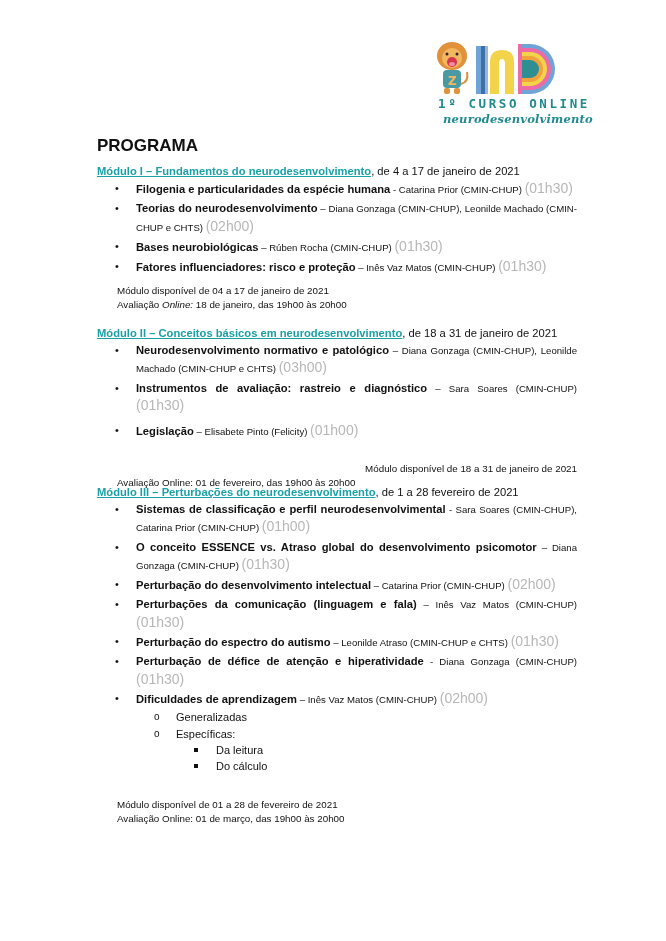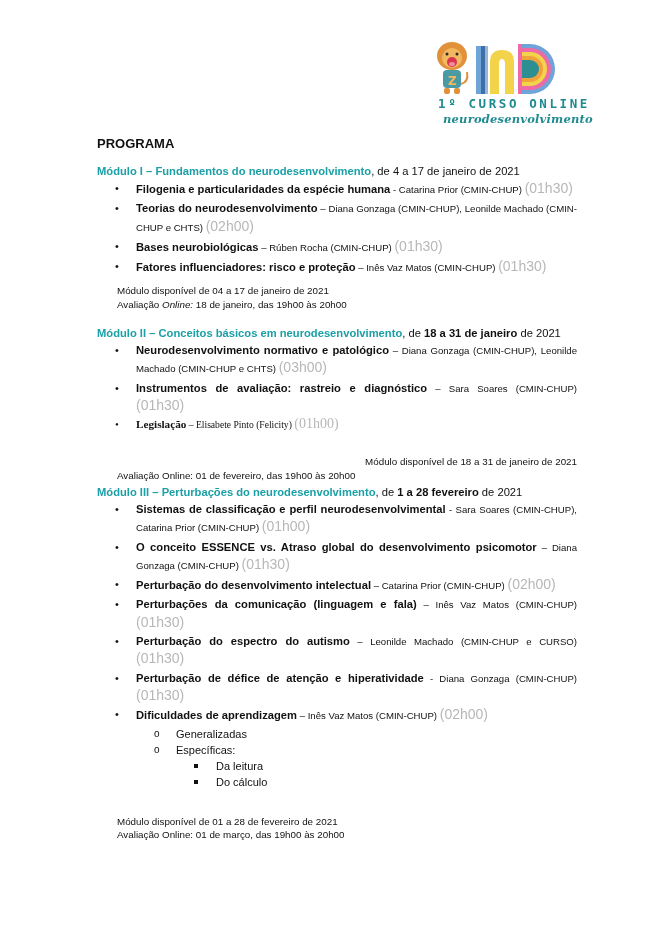--- a/index.html
+++ b/index.html
@@ -6,26 +6,26 @@
   body { width: 666px; height: 941px; position: relative; overflow: hidden;
          font-family: "Liberation Sans", sans-serif; color: #111; }
   .page { position: absolute; left: 0; top: 0; width: 666px; height: 941px; }
 
   .logo { position: absolute; left: 432px; top: 36px; width: 150px; height: 100px; }
   .logo-line1 { position: absolute; left: 438px; top: 96px; font-family: "DejaVu Sans Mono", monospace;
                 font-weight: bold; font-size: 12.5px; letter-spacing: 2.6px; color: #1f8a8f; white-space: nowrap; }
   .logo-line2 { position: absolute; left: 443px; top: 112px; font-family: "DejaVu Serif", serif;
                 font-style: italic; font-weight: bold; font-size: 11.5px; color: #1f8a8f; white-space: nowrap; letter-spacing: 0.2px; }
 
-  .title { position: absolute; left: 97px; top: 136px; font-size: 13px; font-weight: bold; }
+  .title { position: absolute; left: 97px; top: 136px; font-size: 17px; font-weight: bold; }
 
   .module { position: absolute; left: 97px; width: 480px; font-size: 11px; line-height: 17px; }
   .mod-head { white-space: nowrap; font-size: 11.2px; }
-  .mod-head .teal { color: #1aa0a6; font-weight: bold; }
-  .mod-head b { font-weight: bold; }
+  .mod-head .teal { color: #1aa0a6; font-weight: bold; text-decoration: underline; }
+  .mod-head b { font-weight: normal; }
 
   ul.topics { list-style: none; margin: 0; padding: 0; }
   ul.topics > li { position: relative; padding-left: 39px; font-size: 11px; line-height: 16.3px; text-align: justify; }
   ul.topics > li::before { content: "•"; position: absolute; left: 18px; top: 0; font-size: 11px; }
   .topic-title { font-weight: bold; font-size: 11.2px; }
   .speaker { font-size: 9.6px; }
   .dur { font-size: 14px; color: #b7b7b7; }
 
   ul.sub { list-style: none; margin: 1px 0 0 0; padding: 0; }
   ul.sub > li { position: relative; padding-left: 40px; font-size: 11px; line-height: 16.3px; }
@@ -92,36 +92,36 @@
     <div class="avail"><span>Avaliação </span><i>Online:</i><span> 18 de janeiro, das 19h00 às 20h00</span></div>
   </div>
 
   <div class="module" style="top:325px;">
     <div class="mod-head">
       <span class="teal">Módulo II – Conceitos básicos em neurodesenvolvimento</span><span>, de </span><b>18 a 31 de janeiro</b><span> de 2021</span>
     </div>
     <ul class="topics">
       <li><span class="topic-title">Neurodesenvolvimento normativo e patológico</span><span class="speaker"> – Diana Gonzaga (CMIN-CHUP), Leonilde Machado (CMIN-CHUP e CHTS) </span><span class="dur">(03h00)</span></li>
       <li style="margin-top:2px;"><span class="topic-title">Instrumentos de avaliação: rastreio e diagnóstico</span><span class="speaker"> – Sara Soares (CMIN-CHUP) </span><span class="dur">(01h30)</span></li>
-      <li style="margin-top:2px;font-family:Liberation Serif, serif;"><span class="topic-title">Legislação</span><span class="speaker"> – Elisabete Pinto (Felicity) </span><span class="dur">(01h00)</span></li>
+      <li style="margin-top:8px;"><span class="topic-title">Legislação</span><span class="speaker"> – Elisabete Pinto (Felicity) </span><span class="dur">(01h00)</span></li>
     </ul>
     <div class="avail" style="margin-top:22px;text-align:right;">Módulo disponível de 18 a 31 de janeiro de 2021</div>
     <div class="avail">Avaliação Online: 01 de fevereiro, das 19h00 às 20h00</div>
   </div>
 
   <div class="module" style="top:484px;">
     <div class="mod-head">
       <span class="teal">Módulo III – Perturbações do neurodesenvolvimento</span><span>, de </span><b>1 a 28 fevereiro</b><span> de 2021</span>
     </div>
     <ul class="topics">
       <li><span class="topic-title">Sistemas de classificação e perfil neurodesenvolvimental</span><span class="speaker"> - Sara Soares (CMIN-CHUP), Catarina Prior (CMIN-CHUP) </span><span class="dur">(01h00)</span></li>
       <li style="margin-top:2px;"><span class="topic-title">O conceito ESSENCE vs. Atraso global do desenvolvimento psicomotor</span><span class="speaker"> – Diana Gonzaga (CMIN-CHUP) </span><span class="dur">(01h30)</span></li>
       <li style="margin-top:2px;"><span class="topic-title">Perturbação do desenvolvimento intelectual</span><span class="speaker"> – Catarina Prior (CMIN-CHUP) </span><span class="dur">(02h00)</span></li>
       <li style="margin-top:2px;"><span class="topic-title">Perturbações da comunicação (linguagem e fala)</span><span class="speaker"> – Inês Vaz Matos (CMIN-CHUP) </span><span class="dur">(01h30)</span></li>
-      <li style="margin-top:2px;"><span class="topic-title">Perturbação do espectro do autismo</span><span class="speaker"> – Leonilde Machado (CMIN-CHUP e CURSO) </span><span class="dur">(01h30)</span></li>
+      <li style="margin-top:2px;"><span class="topic-title">Perturbação do espectro do autismo</span><span class="speaker"> – Leonilde Atraso (CMIN-CHUP e CHTS) </span><span class="dur">(01h30)</span></li>
       <li style="margin-top:2px;"><span class="topic-title">Perturbação de défice de atenção e hiperatividade</span><span class="speaker"> - Diana Gonzaga (CMIN-CHUP) </span><span class="dur">(01h30)</span></li>
       <li style="margin-top:2px;"><span class="topic-title">Dificuldades de aprendizagem</span><span class="speaker"> – Inês Vaz Matos (CMIN-CHUP) </span><span class="dur">(02h00)</span>
         <ul class="sub">
           <li>Generalizadas</li>
           <li><span>Específicas:</span>
             <ul class="subsub">
               <li>Da leitura</li>
               <li>Do cálculo</li>
             </ul>
           </li>

